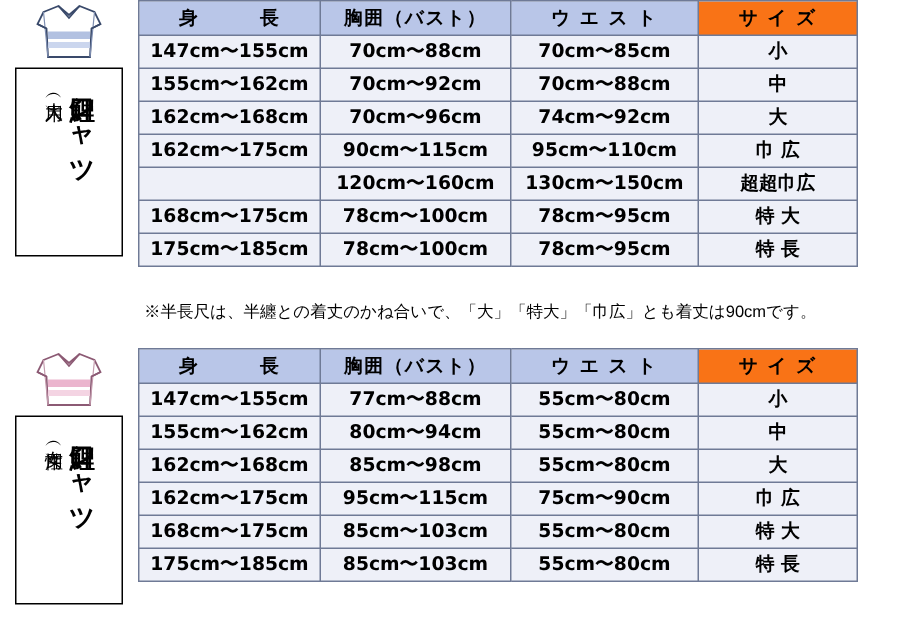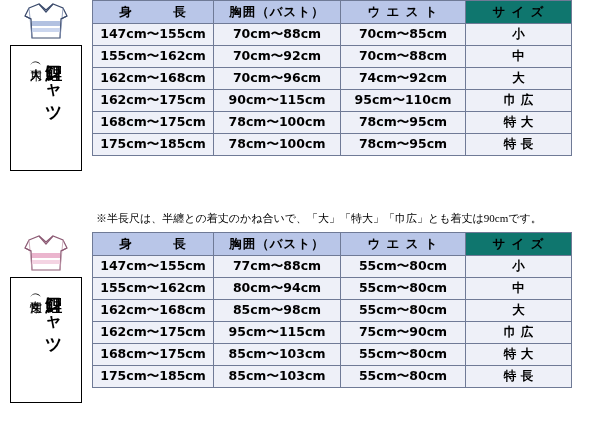--- a/index.html
+++ b/index.html
@@ -94,38 +94,38 @@
     height: 21px;
     background: #eef0f8;
   }
   table.size-table thead th {
     height: 22px;
     font-size: 12.5px;
     letter-spacing: 1px;
   }
   
   thead th.h-blue   { background: #b9c6e8; margin-top: 23px; }
-  thead th.h-pink   { background: #0f766e; }
+  thead th.h-pink   { background: #f97316; }
 
   
   td.c-num   { background: #e6ebf7; margin-left: 36px; }
   td.c-size  { background: #f7e9f2; }
   td.c-blank { background: #ffffff; border-left: 1px solid #6f7a96; }
 
   .col1 { width: 120px; }
   .col2 { width: 126px; }
   .col3 { width: 124px; }
   .col4 { width: 105px; }
 
   
   .note {
     position: absolute;
     left: 96px;
-    top: 211px;
-    font-family: Liberation Serif, serif;
+    top: 200px;
+    font-family: Liberation Sans, sans-serif;
     font-size: 11px;
     color: #000;
   }
 
   
   .icon-svg { display: block; }
 </style>
 </head>
 <body>
 
@@ -179,20 +179,26 @@
           <td class="col3 c-num">74cm〜92cm</td>
           <td class="col4 c-size">大</td>
         </tr>
         <tr>
           <td class="col1 c-num">162cm〜175cm</td>
           <td class="col2 c-num">90cm〜115cm</td>
           <td class="col3 c-num">95cm〜110cm</td>
           <td class="col4 c-size">巾 広</td>
         </tr>
         <tr>
+          <td class="col1 c-blank"></td>
+          <td class="col2 c-num">120cm〜160cm</td>
+          <td class="col3 c-num">130cm〜150cm</td>
+          <td class="col4 c-size">超超巾広</td>
+        </tr>
+        <tr>
           <td class="col1 c-num">168cm〜175cm</td>
           <td class="col2 c-num">78cm〜100cm</td>
           <td class="col3 c-num">78cm〜95cm</td>
           <td class="col4 c-size">特 大</td>
         </tr>
         <tr>
           <td class="col1 c-num">175cm〜185cm</td>
           <td class="col2 c-num">78cm〜100cm</td>
           <td class="col3 c-num">78cm〜95cm</td>
           <td class="col4 c-size">特 長</td>

